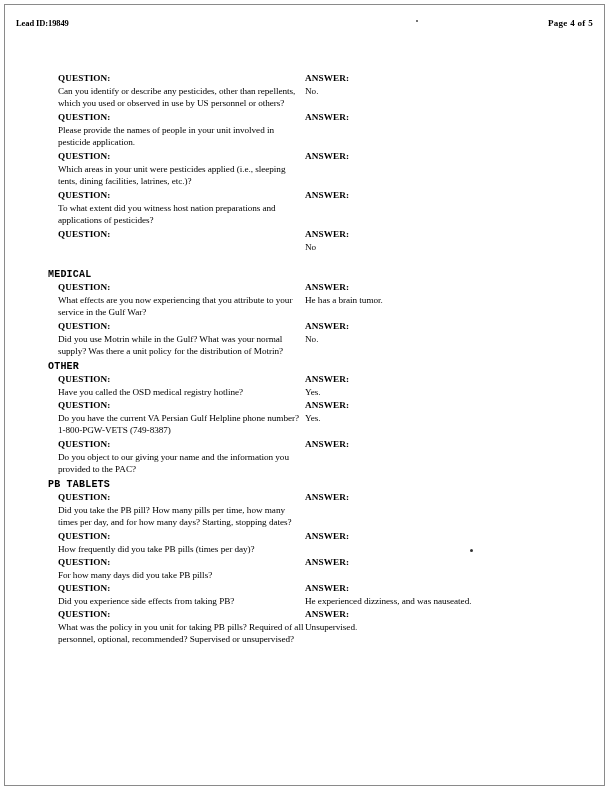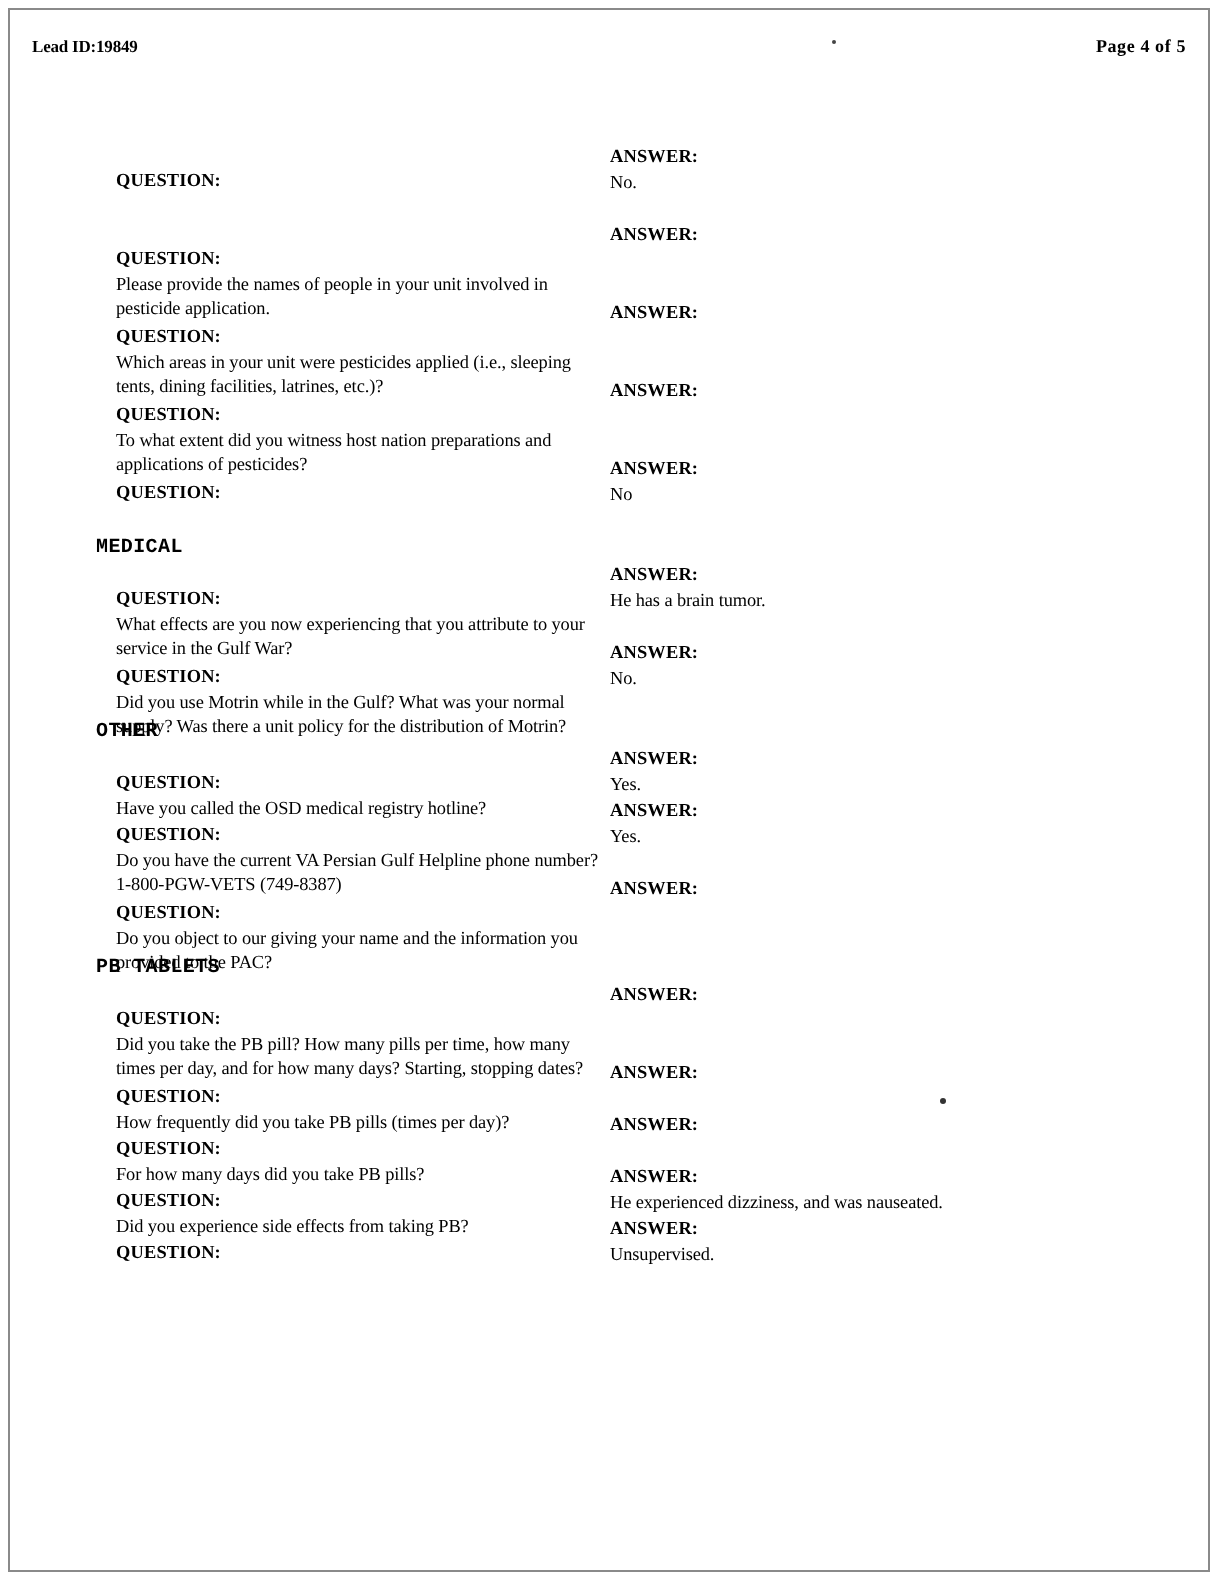--- a/index.html
+++ b/index.html
@@ -92,21 +92,20 @@
   }
   .qa-block {
     position: relative;
     margin-bottom: 0px;
   }
   .q-col {
     position: absolute;
     left: 58px;
     top: 0;
     width: 248px;
-    margin-top: 12px;
   }
   .a-col {
     position: absolute;
     left: 305px;
     top: 0;
     width: 285px;
   }
   .qa-block {
     min-height: 14px;
   }
@@ -133,20 +132,21 @@
     <div class="header-dot"></div>
     <div class="page-num">Page  4 of  5</div>
   </div>
 
   <div class="stray-dot"></div>
 
   <div class="content" id="content">
       <div class="qa-block" style="height: 39px;">
         <div class="q-col">
           <div class="label">QUESTION:</div>
+          <div class="text">Can you identify or describe any pesticides, other than repellents, which you used or observed in use by US personnel or others?</div>
         </div>
         <div class="a-col">
           <div class="label">ANSWER:</div>
           <div class="text">No.</div>
         </div>
       </div>
       <div class="qa-block" style="height: 39px;">
         <div class="q-col">
           <div class="label">QUESTION:</div>
           <div class="text">Please provide the names of people in your unit involved in pesticide application.</div>
@@ -267,20 +267,21 @@
           <div class="text">Did you experience side effects from taking PB?</div>
         </div>
         <div class="a-col">
           <div class="label">ANSWER:</div>
           <div class="text">He experienced dizziness, and was nauseated.</div>
         </div>
       </div>
       <div class="qa-block" style="height: 39px;">
         <div class="q-col">
           <div class="label">QUESTION:</div>
+          <div class="text">What was the policy in you unit for taking PB pills?  Required of all personnel, optional, recommended?  Supervised or unsupervised?</div>
         </div>
         <div class="a-col">
           <div class="label">ANSWER:</div>
           <div class="text">Unsupervised.</div>
         </div>
       </div>
     </div>
 </div>
 
 </body></html>

